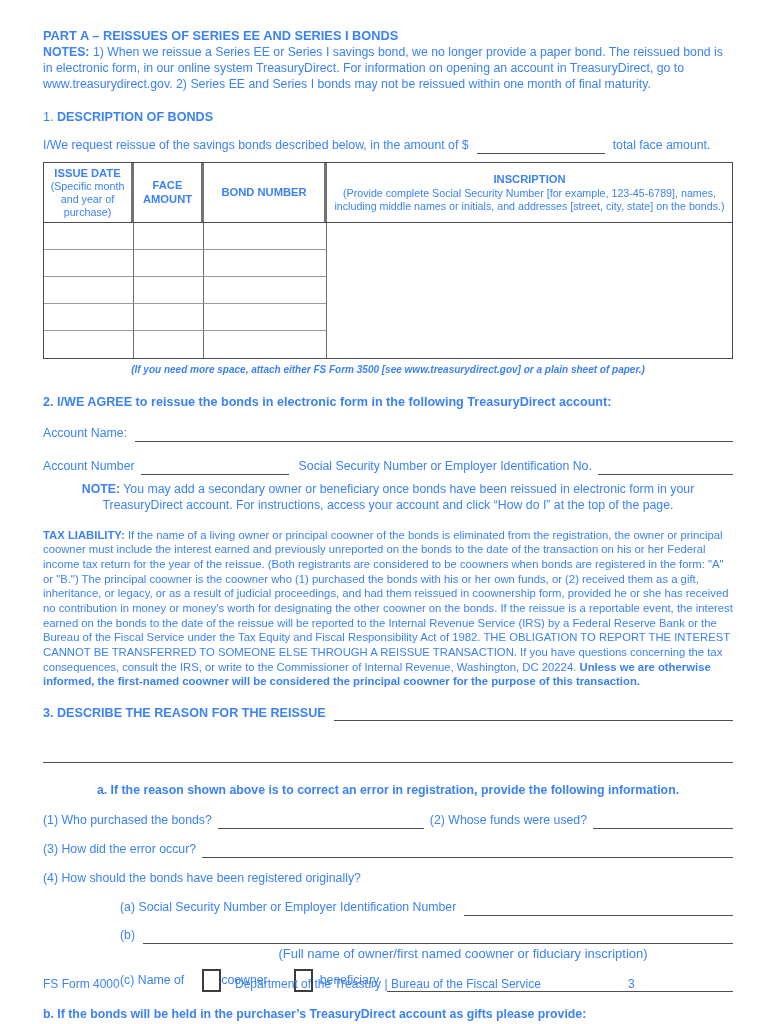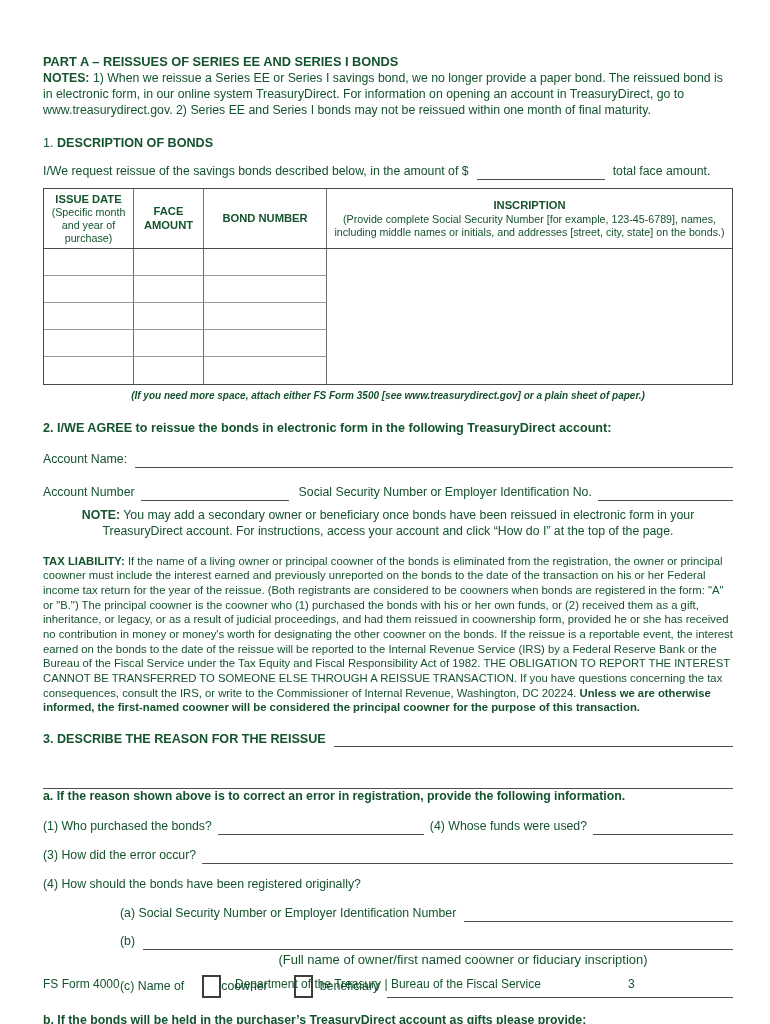--- a/index.html
+++ b/index.html
@@ -1,41 +1,41 @@
 <!DOCTYPE html>
 <html><head>
 <meta charset="utf-8">
 <style>
   html,body{margin:0;padding:0;background:#e8e8e8;}
   .page{
     position:relative;
     width:770px;height:1024px;
     background:#ffffff;
     font-family:"Liberation Sans", sans-serif;
-    color:#14532d;
+    color:#3b82f6;
     font-size:12.3px;
     line-height:1.28;
     box-sizing:border-box;
-    padding:54px 37px 0 43px;
+    padding:28px 37px 0 43px;
     overflow:hidden;
   }
   .b{font-weight:bold;}
   .part-heading{font-weight:bold;font-size:12.8px;margin:0 0 1px 0;}
   .para{margin:0;}
   .sec-heading{font-weight:bold;font-size:12.6px;margin:0;}
   .num-light{font-weight:normal;}
   
   .frow{display:flex;align-items:flex-end;}
   .frow .lbl{white-space:nowrap;}
   .blank{border-bottom:1px solid #4d4d4d;height:15px;display:inline-block;}
   .blank.grow{flex:1 1 auto;}
   
   .bond-table{border:1px solid #4a4a4a;margin-top:8px;}
   .tbl-header{display:grid;grid-template-columns:90px 70px 123px 1fr;border-bottom:1px solid #4a4a4a;}
-  .th{border-right:1px solid #737373;display:flex;flex-direction:column;justify-content:center;align-items:center;text-align:center;padding:3px 5px;min-height:52px;box-sizing:border-box;}
+  .th{border-right:3px solid #737373;display:flex;flex-direction:column;justify-content:center;align-items:center;text-align:center;padding:3px 5px;min-height:52px;box-sizing:border-box;}
   .th:last-child{border-right:none;}
   .th-title{font-weight:bold;font-size:11.2px;}
   .th-sub{font-size:10.7px;line-height:1.22;}
   .tbl-body{display:grid;grid-template-columns:283px 1fr;}
   .tbl-left{display:grid;grid-template-columns:90px 70px 123px;}
   .tcell{height:27px;border-right:1px solid #6e6e6e;border-bottom:1px solid #9a9a9a;box-sizing:border-box;}
   .tbl-left .tcell:nth-last-child(-n+3){border-bottom:none;}
   .inscription-cell{}
   .more-space{font-style:italic;font-weight:bold;font-size:10px;text-align:center;margin-top:5px;}
   .small-para{font-size:11.3px;line-height:1.3;}
@@ -121,26 +121,26 @@
   <p class="para small-para" style="margin-top:14px;"><span class="b">TAX LIABILITY:</span><span> If the name of a living owner or principal coowner of the bonds is eliminated from the registration, the owner or principal coowner must include the interest earned and previously unreported on the bonds to the date of the transaction on his or her Federal income tax return for the year of the reissue. (Both registrants are considered to be coowners when bonds are registered in the form: "A" or "B.") The principal coowner is the coowner who (1) purchased the bonds with his or her own funds, or (2) received them as a gift, inheritance, or legacy, or as a result of judicial proceedings, and had them reissued in coownership form, provided he or she has received no contribution in money or money's worth for designating the other coowner on the bonds. If the reissue is a reportable event, the interest earned on the bonds to the date of the reissue will be reported to the Internal Revenue Service (IRS) by a Federal Reserve Bank or the Bureau of the Fiscal Service under the Tax Equity and Fiscal Responsibility Act of 1982. THE OBLIGATION TO REPORT THE INTEREST CANNOT BE TRANSFERRED TO SOMEONE ELSE THROUGH A REISSUE TRANSACTION. If you have questions concerning the tax consequences, consult the IRS, or write to the Commissioner of Internal Revenue, Washington, DC 20224. </span><span class="b">Unless we are otherwise informed, the first-named coowner will be considered the principal coowner for the purpose of this transaction.</span></p>
 
   <div class="frow" style="margin-top:16px;">
     <span class="lbl sec-heading">3.  DESCRIBE THE REASON FOR THE REISSUE</span>
     <span class="blank grow" style="margin-left:8px;"></span>
   </div>
   <div class="frow" style="margin-top:26px;">
     <span class="blank grow"></span>
   </div>
 
-  <div class="b" style="">a. If the reason shown above is to correct an error in registration, provide the following information.</div>
+  <div class="b" style="margin-top:20px;text-align:center;">a. If the reason shown above is to correct an error in registration, provide the following information.</div>
 
   <div class="frow" style="margin-top:14px;">
     <span class="lbl">(1) Who purchased the bonds?</span>
     <span class="blank" style="width:206px;margin:0 6px;"></span>
-    <span class="lbl">(4) Whose funds were used?</span>
+    <span class="lbl">(2) Whose funds were used?</span>
     <span class="blank grow" style="margin-left:6px;"></span>
   </div>
 
   <div class="frow" style="margin-top:13px;">
     <span class="lbl">(3) How did the error occur?</span>
     <span class="blank grow" style="margin-left:6px;"></span>
   </div>
 
   <div style="margin-top:13px;"><span>(4) How should the bonds have been registered originally?</span></div>
 

